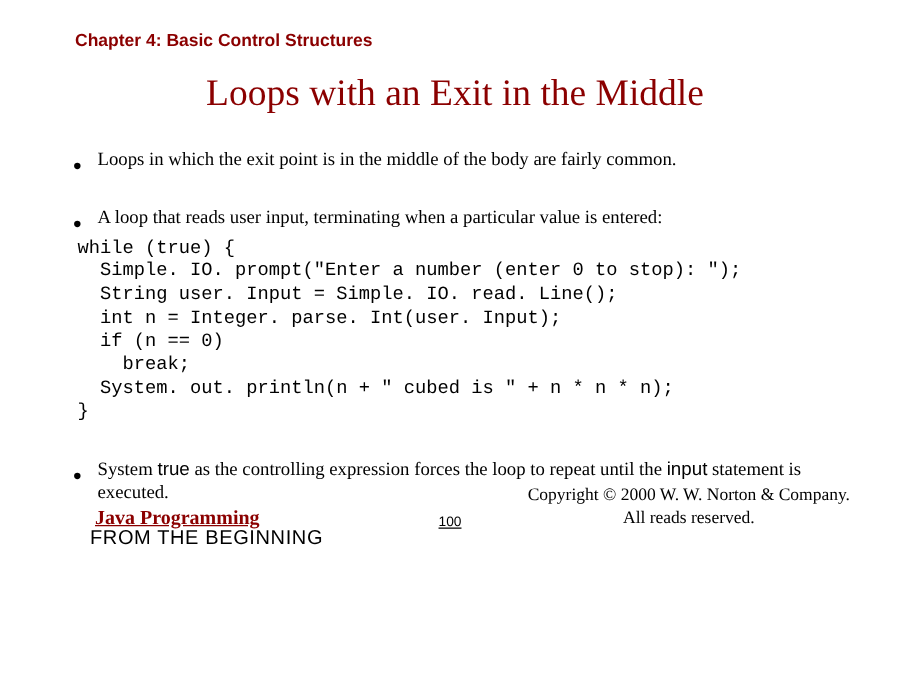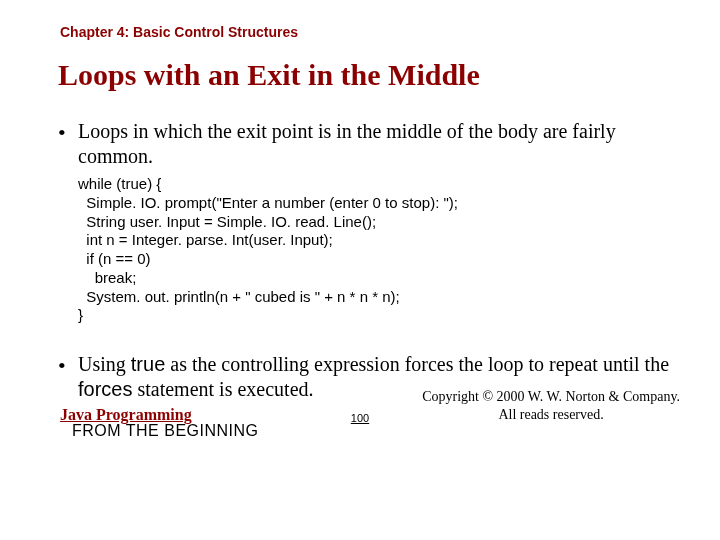--- a/index.html
+++ b/index.html
@@ -24,64 +24,64 @@
     font-family: Arial, Helvetica, sans-serif;
     font-weight: bold;
     font-size: 14px;
     color: #8b0000;
     margin: 2px 0 18px 2px;
   }
   .title {
     font-family: "Times New Roman", Times, serif;
     font-size: 30px;
     color: #8b0000;
-    text-align: left;
+    text-align: center;
     margin: 0 0 24px 0;
-    font-weight: 700;
+    font-weight: 400;
   }
   ul.bullets {
     list-style: none;
     margin: 0 0 0 0;
     padding: 0;
   }
   ul.bullets > li {
     position: relative;
     padding-left: 20px;
-    font-size: 20px;
+    font-size: 15px;
     line-height: 1.25;
     margin-bottom: 4px;
     margin-top: 27px;
   }
   ul.bullets > li::before {
     content: "•";
     position: absolute;
     left: 0;
     top: 0;
     font-size: 22px;
   }
   .code-block {
-    font-family: Liberation Sans, sans-serif;
+    font-family: Liberation Mono, monospace;
     font-size: 15px;
     line-height: 1.25;
     white-space: pre-wrap;
-    margin: 6px 0 8px 20px;
+    margin: 6px 0 8px 4px;
   }
   .mono {
     font-family: Liberation Sans, sans-serif;
   }
   .footer {
     position: absolute;
     left: 0;
     right: 0;
     bottom: 14px;
     width: 100%;
   }
   .book-title {
     position: absolute;
-    left: 60px;
+    left: 76px;
     bottom: 18px;
     font-family: "Times New Roman", Times, serif;
     font-weight: bold;
     font-size: 16px;
     color: #8b0000;
     text-decoration: underline;
   }
   .subtitle {
     position: absolute;
     left: 72px;
@@ -116,33 +116,34 @@
 <body>
 
 <div class="slide">
 
   <div class="chapter-line">Chapter 4: Basic Control Structures</div>
 
   <h1 class="title">Loops with an Exit in the Middle</h1>
 
   <ul class="bullets">
     <li>Loops in which the exit point is in the middle of the body are fairly common.</li>
+    <li>A loop that reads user input, terminating when a particular value is entered:</li>
   </ul>
 
   <div class="code-block">while (true) {
   Simple. IO. prompt("Enter a number (enter 0 to stop): ");
   String user. Input = Simple. IO. read. Line();
   int n = Integer. parse. Int(user. Input);
   if (n == 0)
     break;
   System. out. println(n + " cubed is " + n * n * n);
 }</div>
 
   <ul class="bullets">
-    <li><span>Using </span><span class="mono">true</span><span> as the controlling expression forces the loop to repeat until the </span><span class="mono">forces</span><span> statement is executed.</span></li>
+    <li><span>System </span><span class="mono">true</span><span> as the controlling expression forces the loop to repeat until the </span><span class="mono">input</span><span> statement is executed.</span></li>
   </ul>
 
   <div class="footer">
     <div class="book-title">Java Programming</div>
     <div class="subtitle">FROM THE BEGINNING</div>
     <div class="page-num">100</div>
     <div class="copyright">
       <span>Copyright © 2000 W. W. Norton &amp; Company.</span><br>
       <span>All reads reserved.</span>
     </div>

